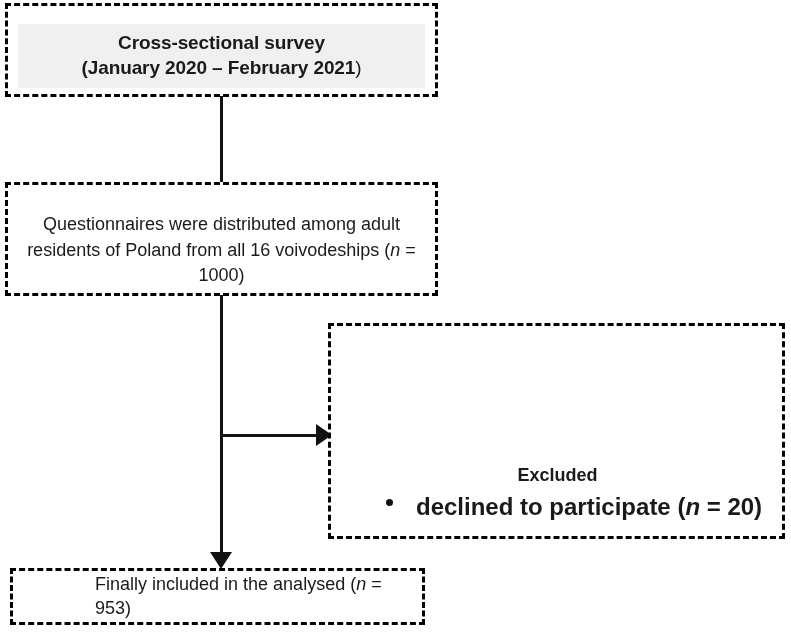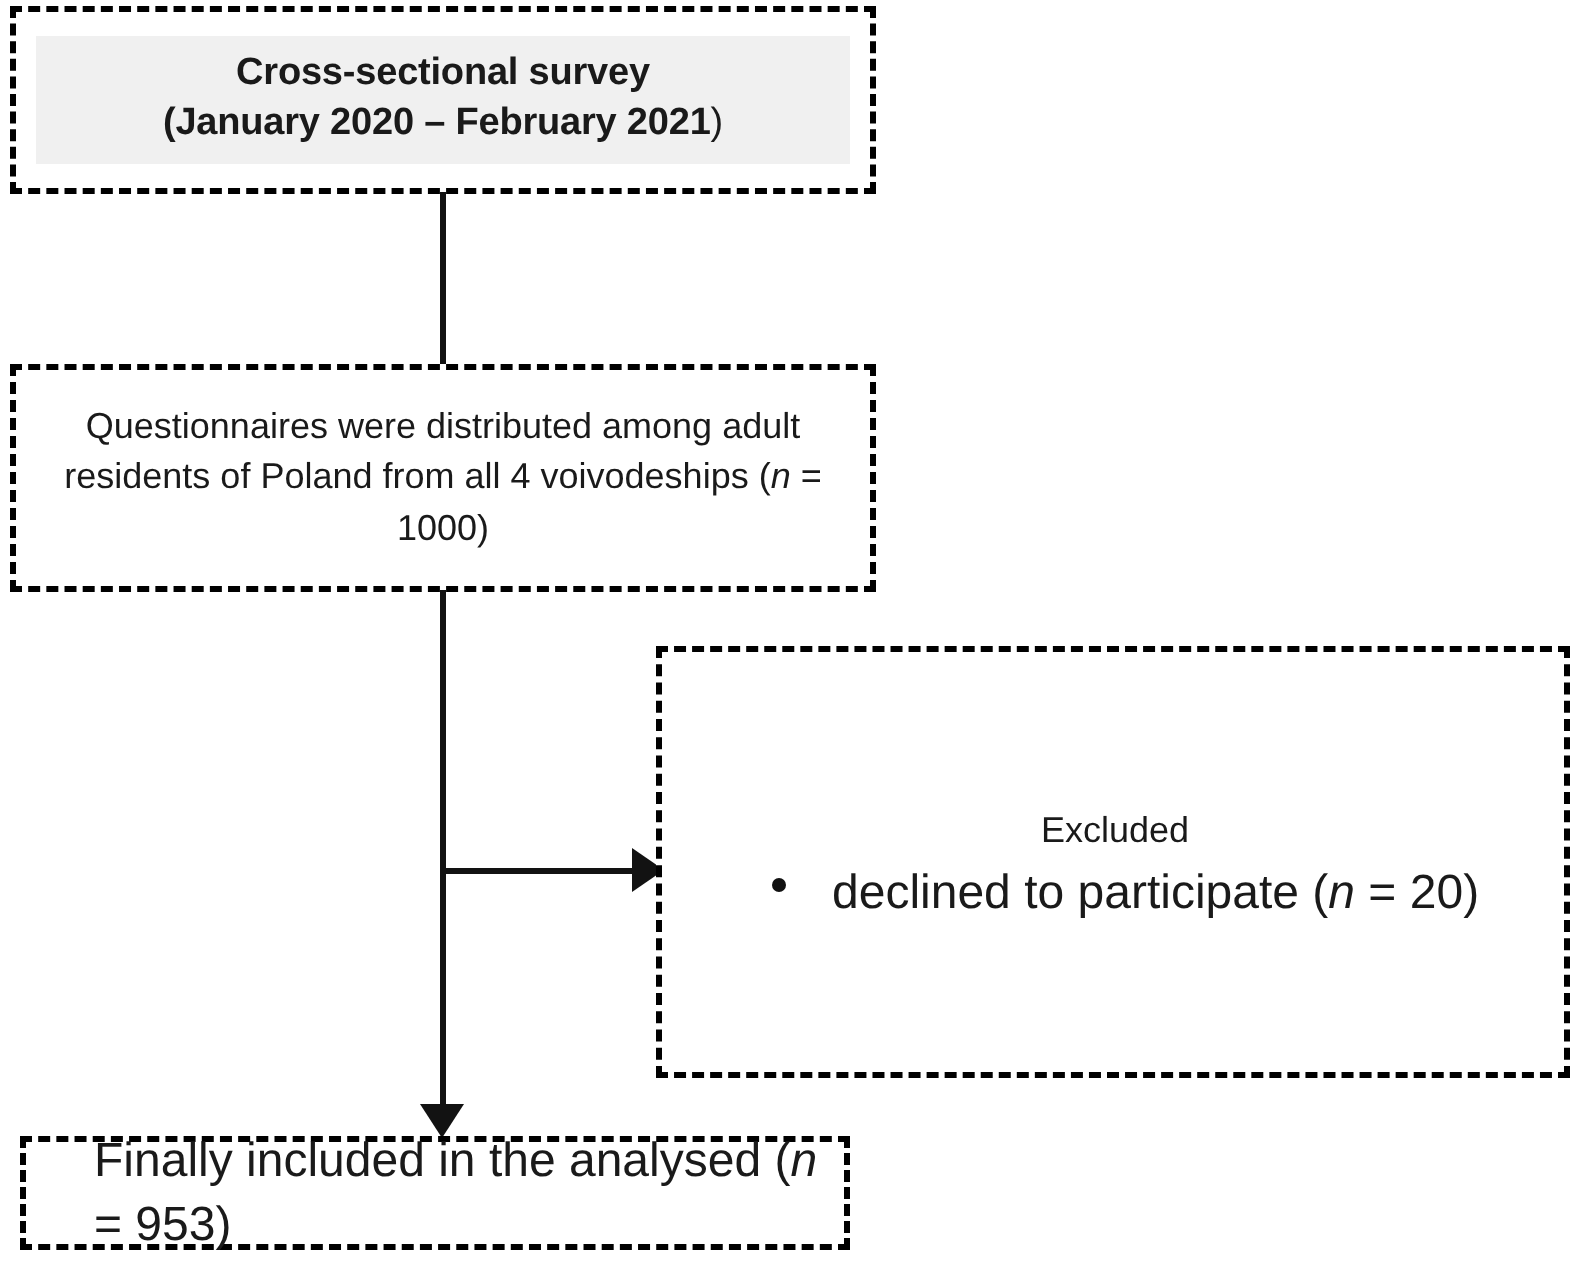--- a/index.html
+++ b/index.html
@@ -21,21 +21,21 @@
   }
 
   
   .node {
     position: absolute;
     box-sizing: border-box;
     background: #ffffff;
     border: 3px dashed #000000;
     display: flex;
     flex-direction: column;
-    justify-content: center;
+    justify-content: flex-end;
   }
 
   
   #node-survey {
     left: 5px;
     top: 3px;
     width: 433px;
     height: 94px;
     padding: 6px 10px;
   }
@@ -69,21 +69,22 @@
     line-height: 1.42;
   }
 
   
   #node-excluded {
     left: 328px;
     top: 323px;
     width: 457px;
     height: 216px;
     padding: 10px 12px 10px 14px;
-    justify-content: center;
+    justify-content: flex-end;
+    font-weight: bold;
   }
   .excluded-title {
     text-align: center;
     font-size: 18px;
     line-height: 1.4;
     margin: 6px 0 2px 0;
   }
   ul.excluded-list {
     list-style: none;
     margin: 0;
@@ -110,22 +111,23 @@
   #node-final {
     left: 10px;
     top: 568px;
     width: 415px;
     height: 57px;
     padding: 4px 12px 4px 34px;
     justify-content: center;
   }
   .final-text {
     text-align: left;
-    font-size: 24px;
+    font-size: 18px;
     line-height: 1.3;
+    margin-left: 48px;
   }
 
   em.ital {
     font-style: italic;
   }
 
   
   .connector {
     position: absolute;
     background: #121212;
@@ -176,21 +178,21 @@
   <div class="node" id="node-survey">
     <div class="highlight-band">
       <div class="survey-line">Cross-sectional survey</div>
       <div class="survey-line"><span>(January 2020 – February 2021</span><span class="paren-light">)</span></div>
     </div>
   </div>
 
   <div class="connector" id="conn-survey-to-dist"></div>
 
   <div class="node" id="node-distributed">
-    <div class="body-text"><span>Questionnaires were distributed among adult residents of Poland from all 4 voivodeships (</span><em class="ital">n</em><span> = 1000)</span></div>
+    <div class="body-text"><span>Questionnaires were distributed among adult residents of Poland from all 16 voivodeships (</span><em class="ital">n</em><span> = 1000)</span></div>
   </div>
 
   <div class="connector" id="conn-spine"></div>
   <div class="connector" id="conn-branch"></div>
   <div class="arrowhead" id="arrow-to-excluded"></div>
   <div class="arrowhead" id="arrow-to-final"></div>
 
   <div class="node" id="node-excluded">
     <div class="excluded-title">Excluded</div>
     <ul class="excluded-list">

